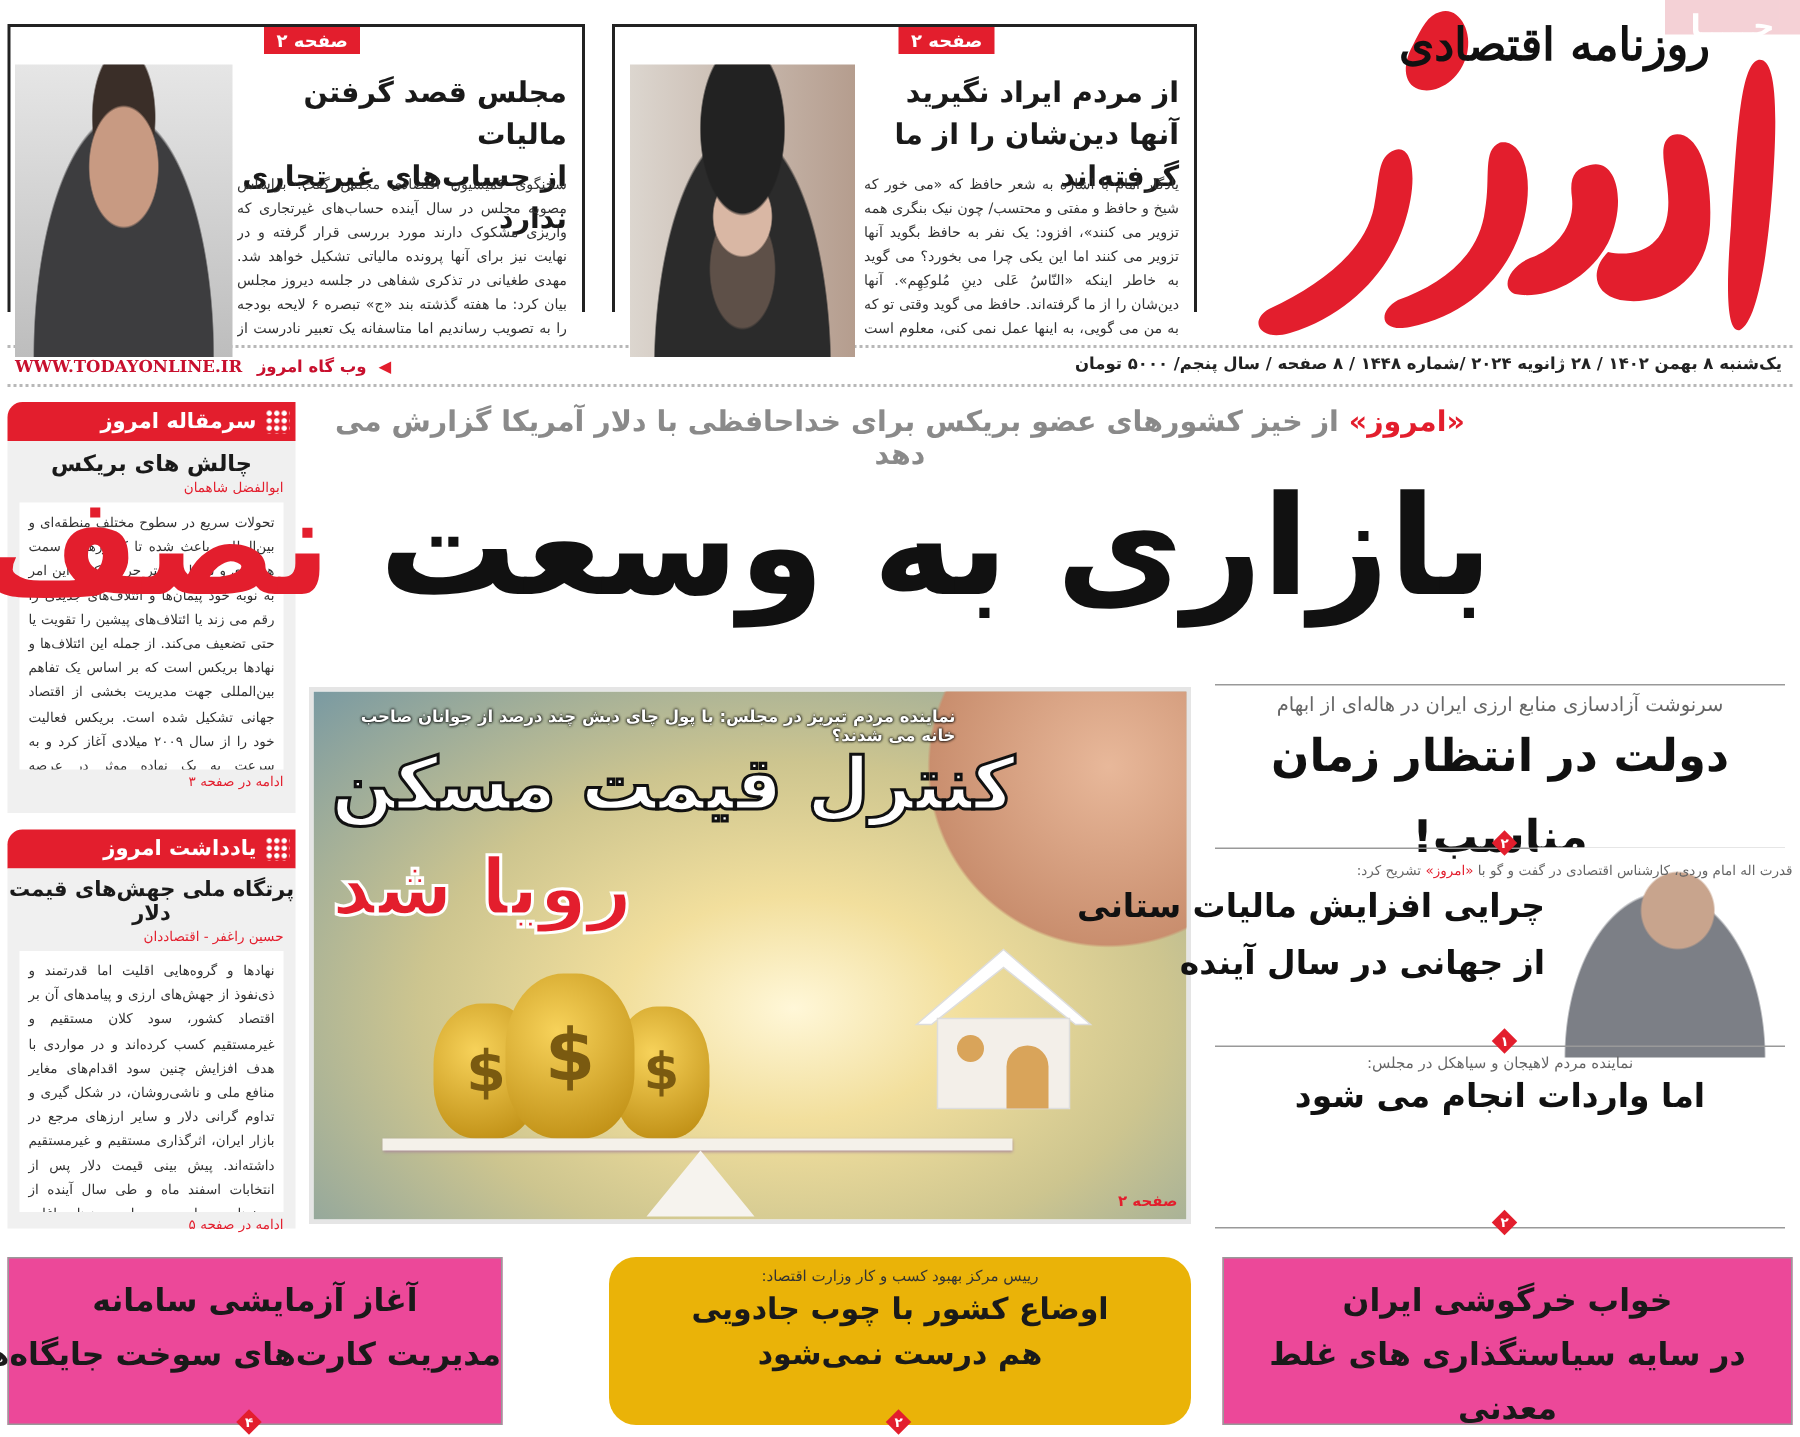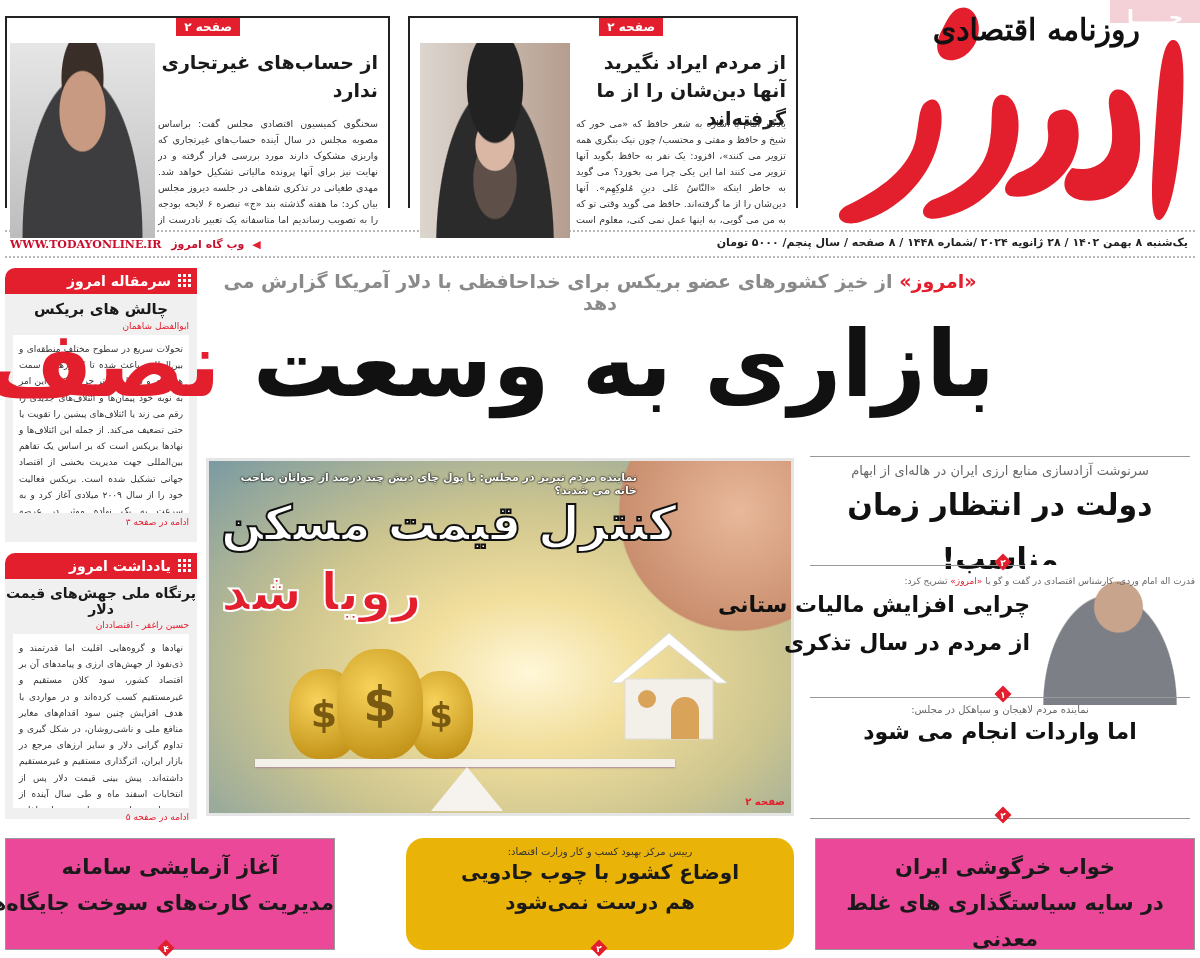--- a/index.html
+++ b/index.html
@@ -109,20 +109,21 @@
   </div>
   <div class="body" style="width:210px; top:98px; height:112px; overflow:hidden;">یادگار امام با اشاره به شعر حافظ که «می خور که شیخ و حافظ و مفتی و محتسب/ چون نیک بنگری همه تزویر می کنند»، افزود: یک نفر به حافظ بگوید آنها تزویر می کنند اما این یکی چرا می بخورد؟ می گوید به خاطر اینکه «النّاسُ عَلی دینِ مُلوکِهِم». آنها دین‌شان را از ما گرفته‌اند. حافظ می گوید وقتی تو که به من می گویی، به اینها عمل نمی کنی، معلوم است که خبری نیست. یادگار امام با تأکید بر اینکه اگر باطن مسئولان خوب شود، ظاهر مردم هم خوب خواهد شد، گفت: از مردم ایراد نگیرید! وقتی از جلو آینه رد می‌شوید یادتان بیاید که «آینه چون نقش تو بنمود راست/ خود شکن آینه شکستن خطاست». ظاهر مردم آینه...</div>
 </div>
 
 <div class="abs teaser" style="left:5px; width:385px;">
   <div class="bracket-l"></div>
   <div class="bracket-r"></div>
   <div class="page-tag" style="right:150px; top:0;">صفحه ۲</div>
   <div class="photo" style="left:5px; top:25px; width:145px; height:195px; background: radial-gradient(ellipse at 50% 35%, #c89a82 0 22%, transparent 23%), radial-gradient(ellipse at 50% 18%, #3a2e28 0 20%, transparent 21%), radial-gradient(ellipse at 50% 100%, #3d3d3f 0 58%, transparent 59%), linear-gradient(180deg,#e6e6e6,#bdbdbd);"></div>
   <div class="title" style="width:220px; top:30px;">
+    <div>مجلس قصد گرفتن مالیات</div>
     <div>از حساب‌های غیرتجاری ندارد</div>
   </div>
   <div class="body" style="width:220px; top:98px; height:112px; overflow:hidden;">سخنگوی کمیسیون اقتصادی مجلس گفت: براساس مصوبه مجلس در سال آینده حساب‌های غیرتجاری که واریزی مشکوک دارند مورد بررسی قرار گرفته و در نهایت نیز برای آنها پرونده مالیاتی تشکیل خواهد شد. مهدی طغیانی در تذکری شفاهی در جلسه دیروز مجلس بیان کرد: ما هفته گذشته بند «ج» تبصره ۶ لایحه بودجه را به تصویب رساندیم اما متاسفانه یک تعبیر نادرست از این بند در مورد اخذ مالیات از حساب‌های غیرتجاری در جامعه عنوان شد که اصلا درست نیست. به دنبال این موضوع مجلس تحت آماج تهمت و ناسزا قرار گرفت در حالی که حقیقت اصلا این نبود.</div>
 </div>
 
 <div class="abs webbar">
   <span class="url">WWW.TODAYONLINE.IR</span>
   <span class="lbl">وب گاه امروز</span>
   <span class="arrow">◀</span>
 </div>
@@ -194,21 +195,21 @@
 
 <div class="abs person2"></div>
 <div class="abs" style="left:810px; width:220px; top:576px;">
   <div class="story-kicker" style="font-size:9px; text-align:right; white-space:nowrap; margin-right:-165px;">
     <span>قدرت اله امام وردی، کارشناس اقتصادی در گفت و گو با</span>
     <span style="color:#e31e2d;">«امروز»</span>
     <span>تشریح کرد:</span>
   </div>
   <div class="story-title" style="font-size:22px; line-height:38px; text-align:center; width:220px; white-space:nowrap;">
     <div>چرایی افزایش مالیات ستانی</div>
-    <div>از مردم در سال تذکری</div>
+    <div>از جهانی در سال آینده</div>
   </div>
 </div>
 <div class="abs divider" style="left:810px; right:10px; top:697px;"></div>
 <div class="page-dia" style="left:992px; top:690px;">
     <i></i>
     <b>۱</b>
   </div>
 
 <div class="abs" style="left:810px; right:10px; top:704px;">
   <div class="story-kicker" style="font-size:10px;">نماینده مردم لاهیجان و سیاهکل در مجلس:</div>

